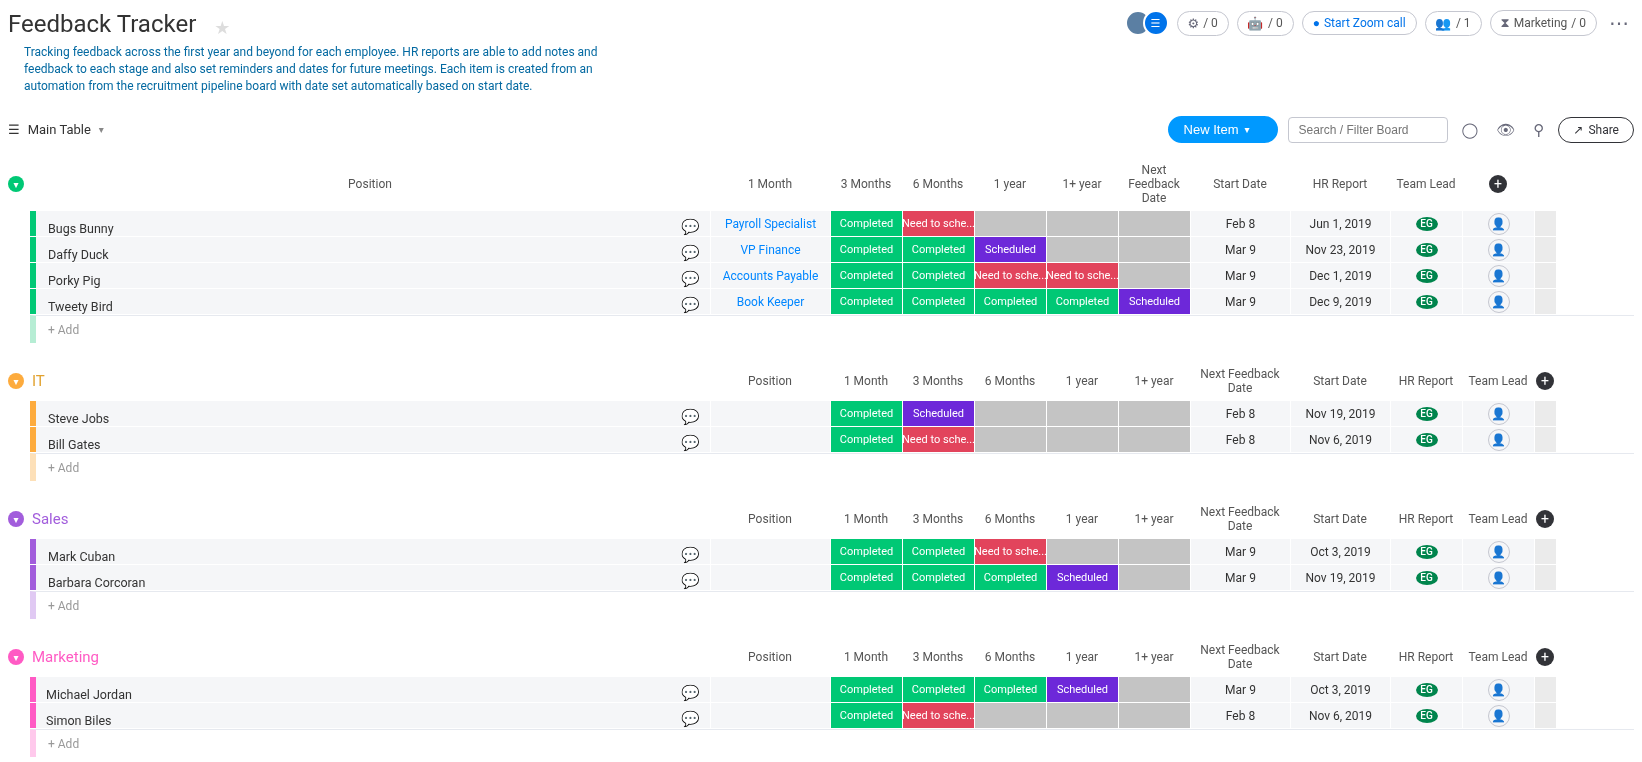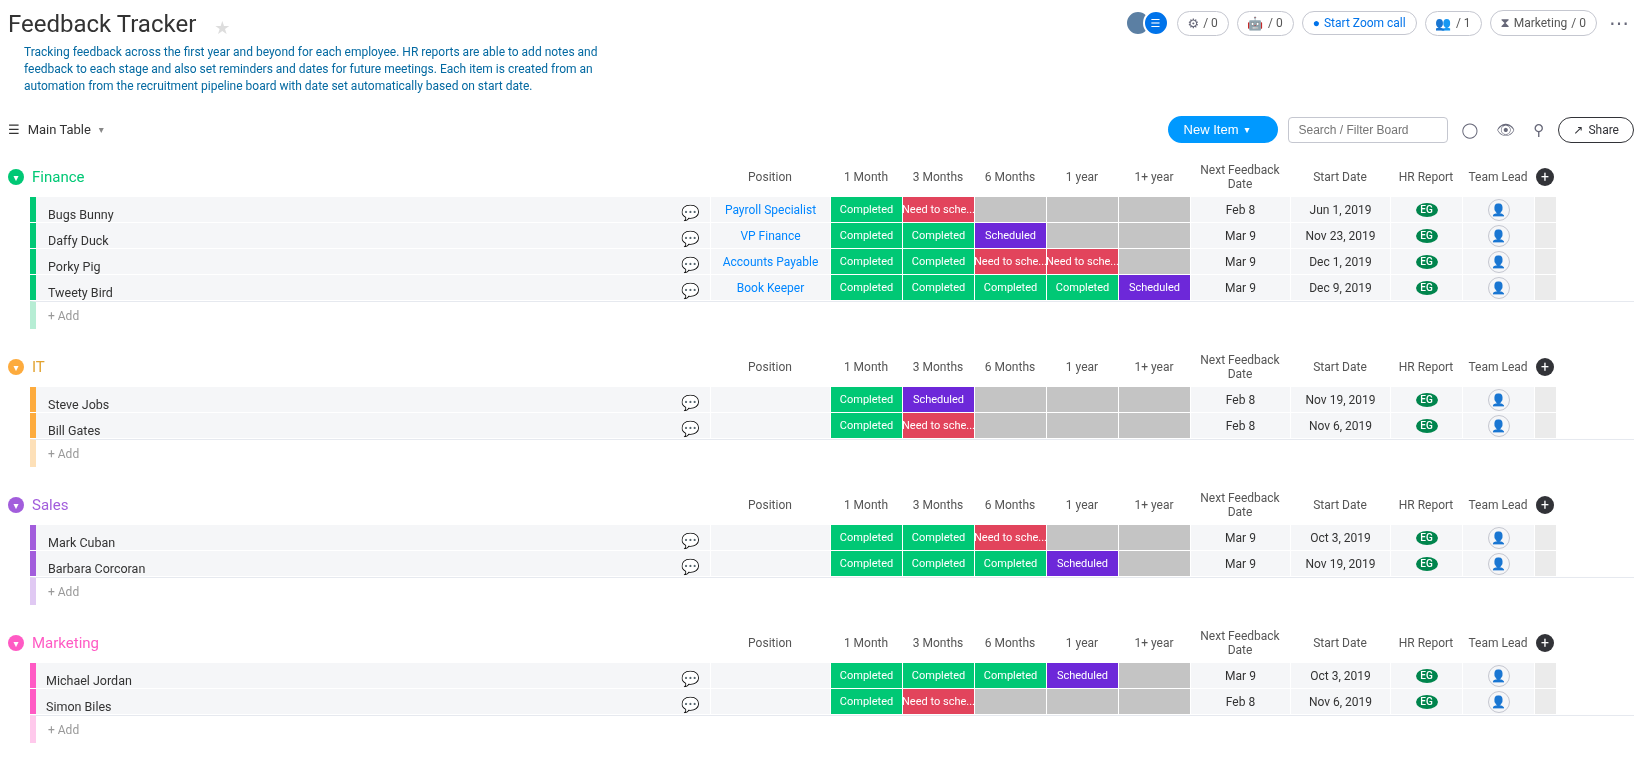--- a/index.html
+++ b/index.html
@@ -219,21 +219,20 @@
       <span>↗</span>
       <span>Share</span>
     </div>
   </div>
 </div>
 
 <div id="groups">
     <div class="group">
       <div class="group-header-row">
     <div class="caret-badge c-finance-bg">▾</div>
-    <div class="group-title c-finance-text">Finance</div>
     <div class="col-header">Position</div>
         <div class="col-header">1 Month</div>
         <div class="col-header">3 Months</div>
         <div class="col-header">6 Months</div>
         <div class="col-header">1 year</div>
         <div class="col-header">1+ year</div>
         <div class="col-header">Next Feedback Date</div>
         <div class="col-header">Start Date</div>
         <div class="col-header">HR Report</div>
         <div class="col-header">Team Lead</div>

